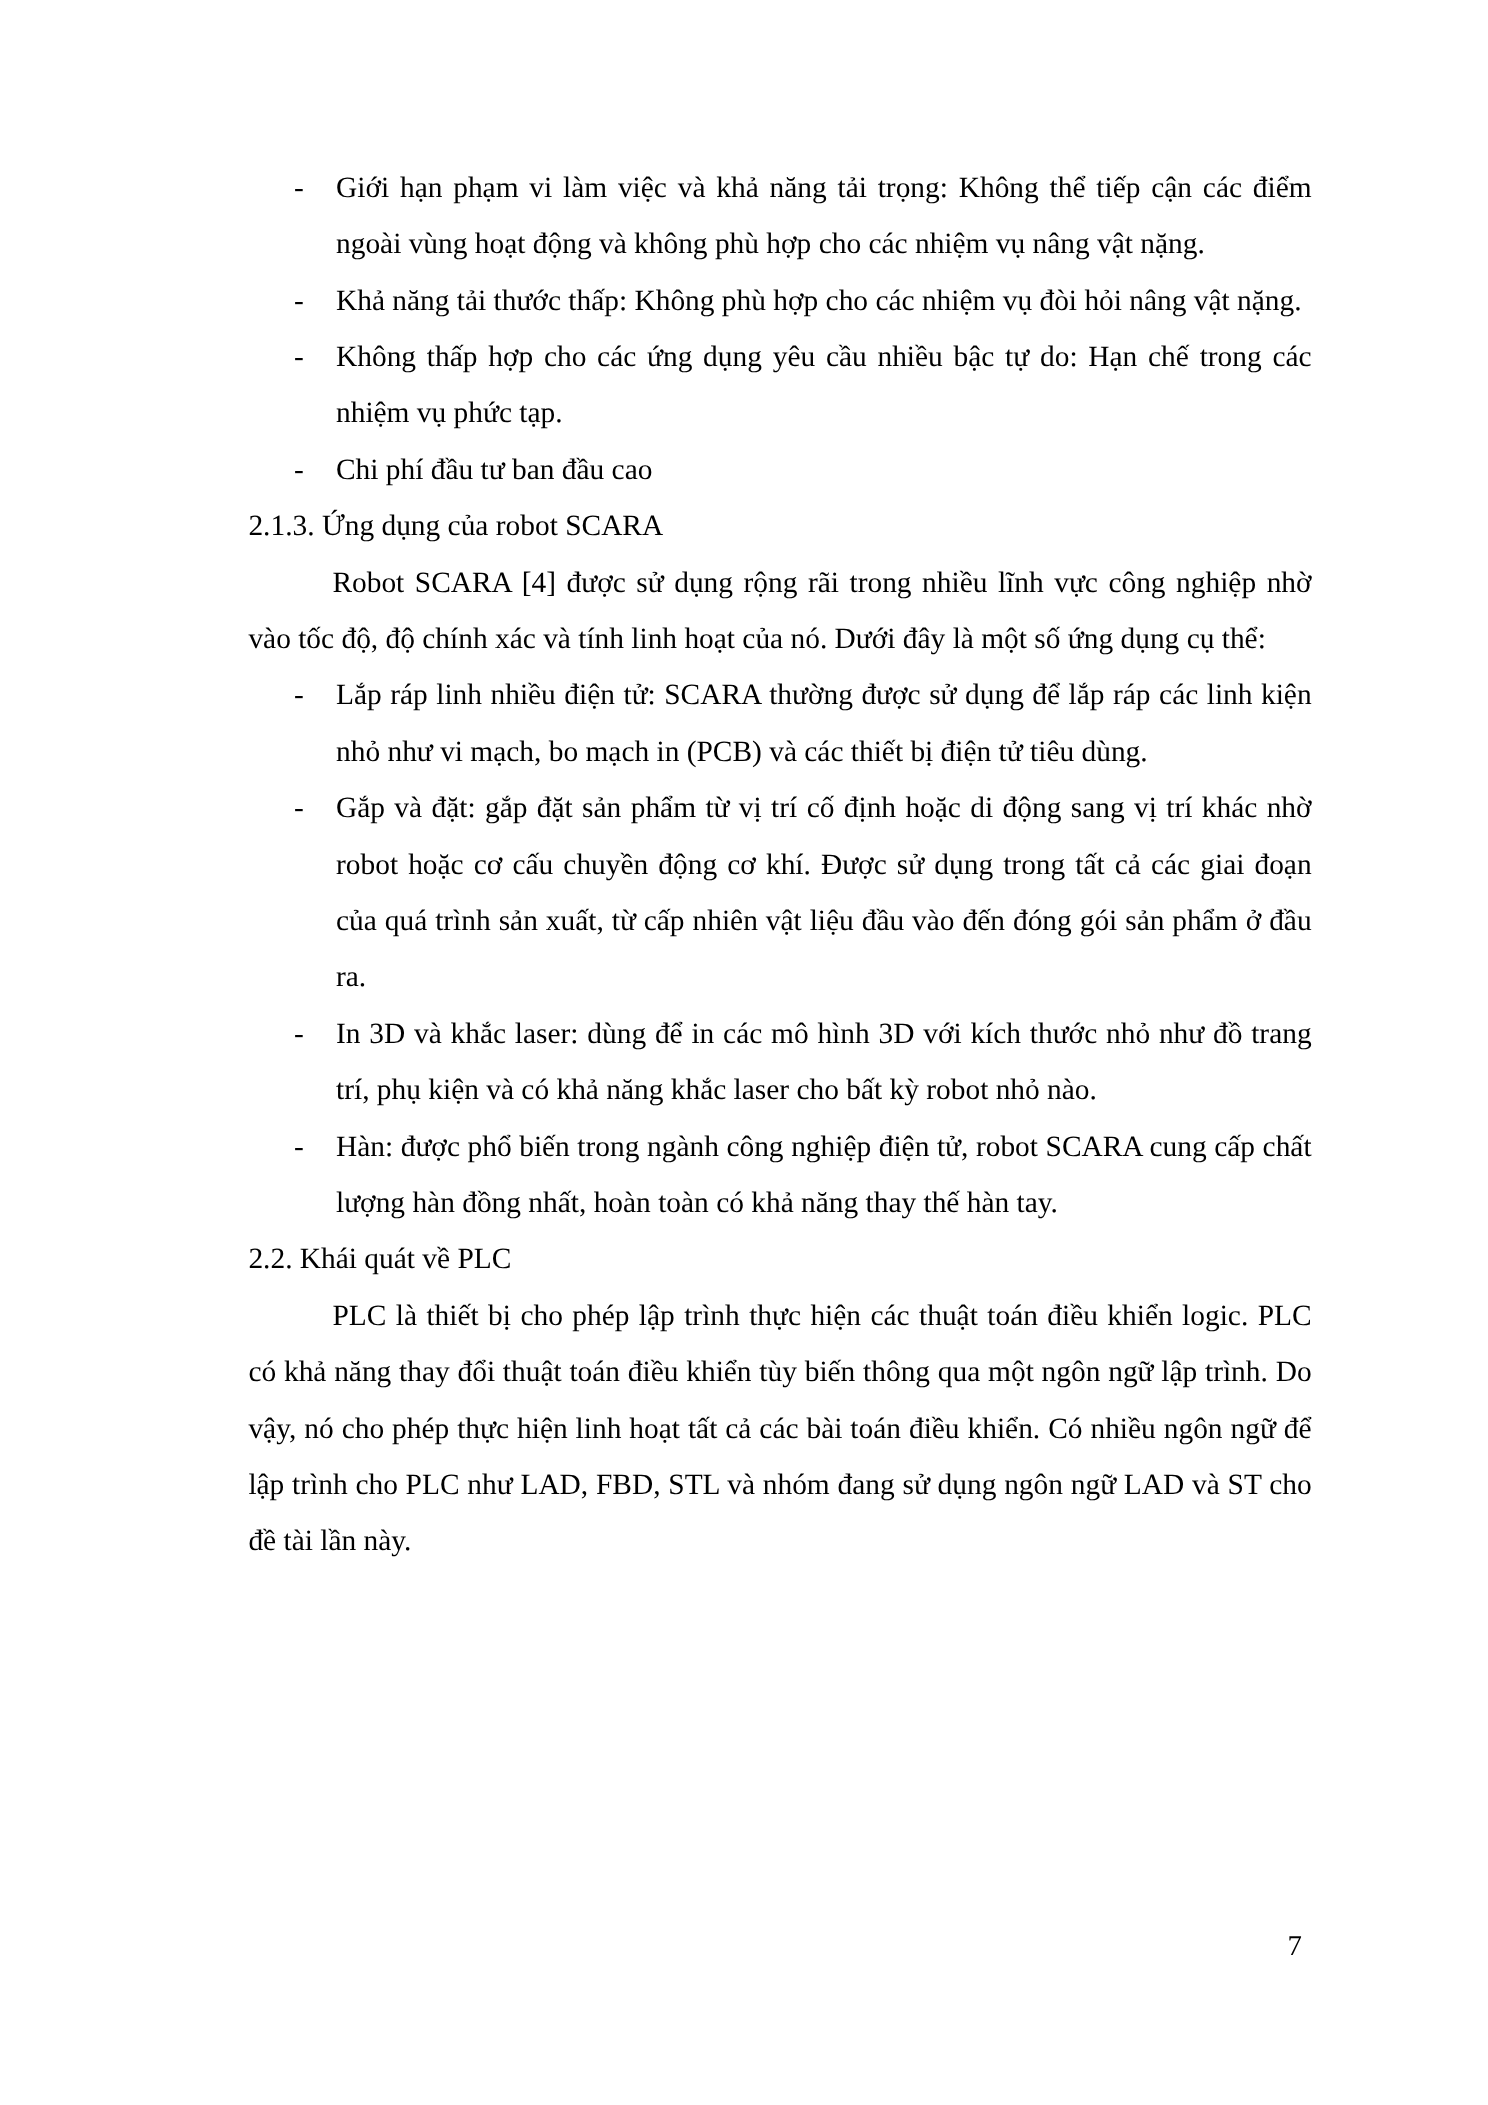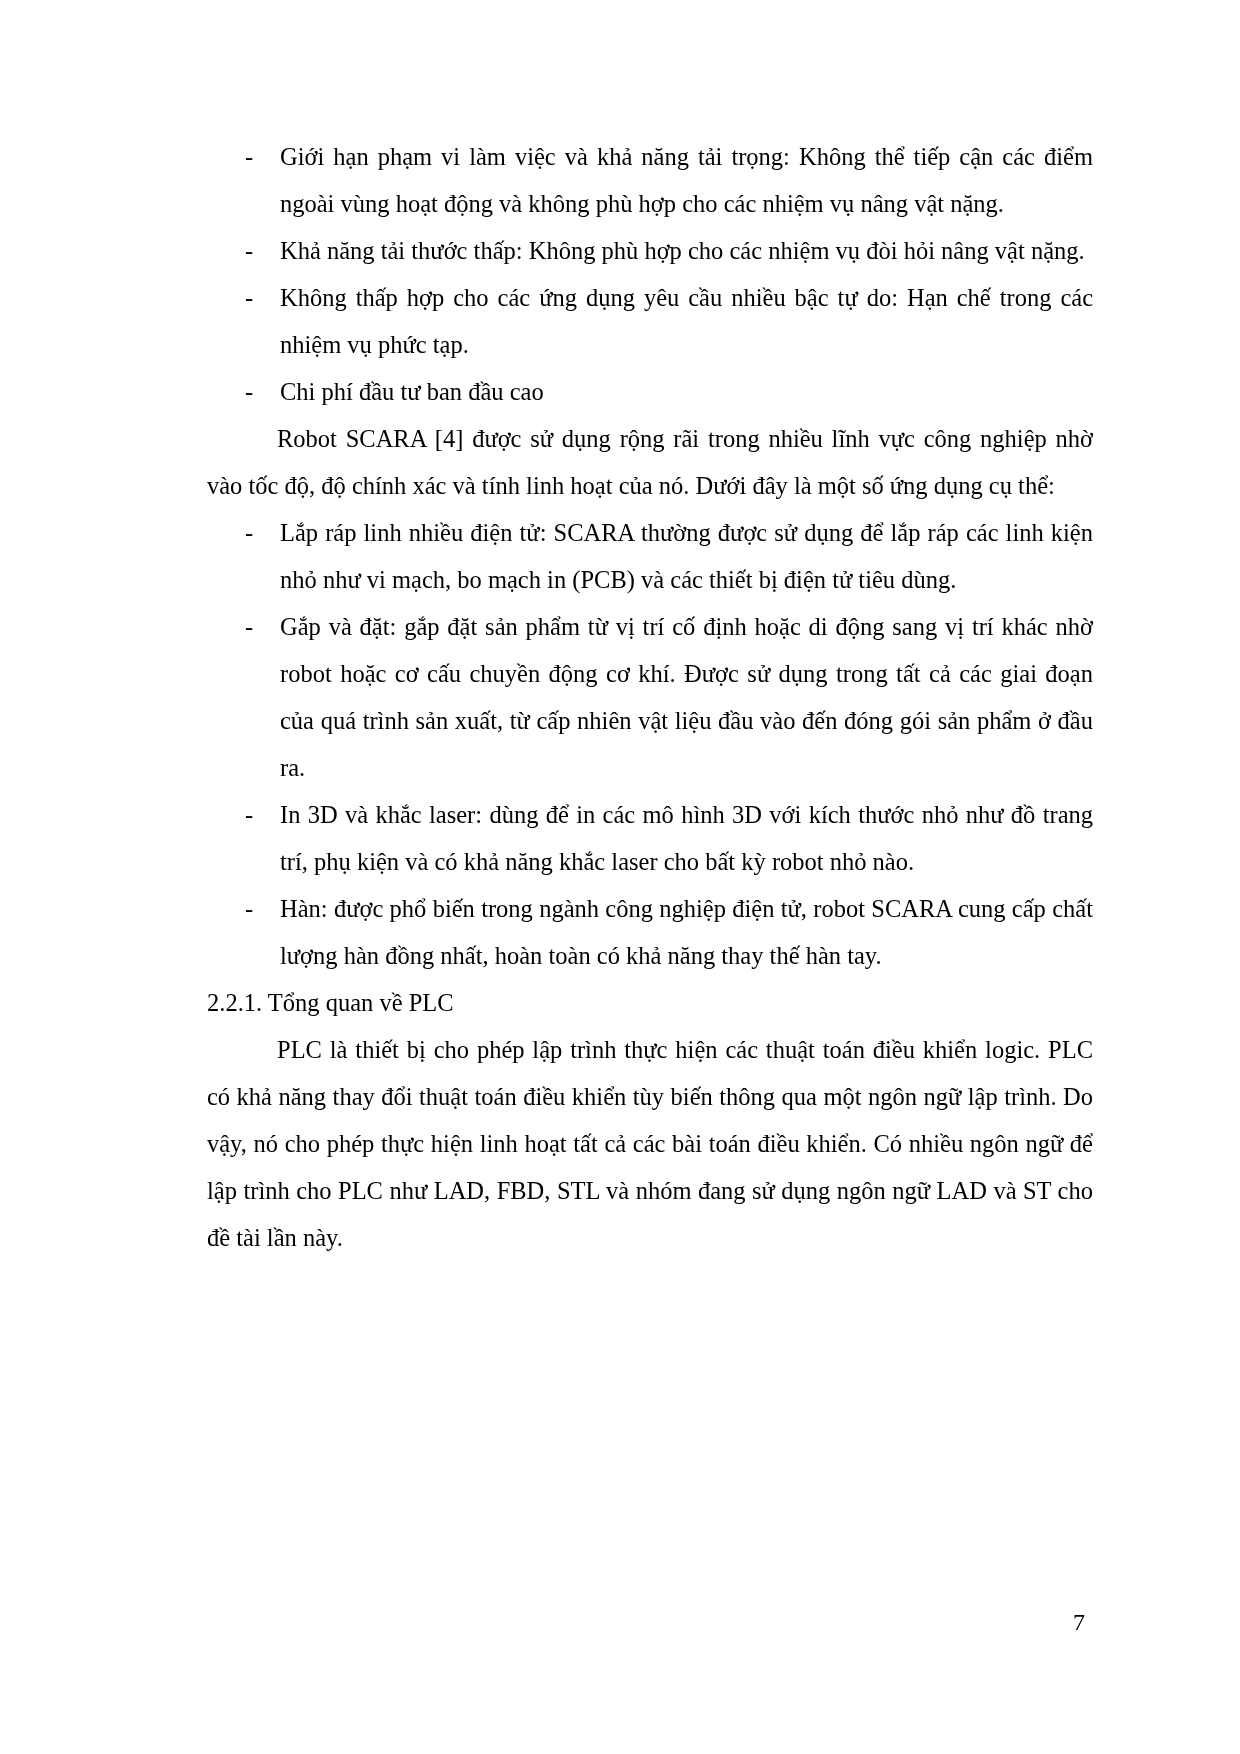--- a/index.html
+++ b/index.html
@@ -43,37 +43,38 @@
     </div>
     <div class="bullet">
       <span class="dash">-</span>
       <b>Không thấp hợp cho các ứng dụng yêu cầu nhiều bậc tự do</b><span>: Hạn chế trong các nhiệm vụ phức tạp.</span>
     </div>
     <div class="bullet">
       <span class="dash">-</span>
       <span>Chi phí đầu tư ban đầu cao</span>
     </div>
 
+    <h3 class="heading">2.1.3. Ứng dụng của robot SCARA</h3>
     <p class="para">Robot SCARA [4] được sử dụng rộng rãi trong nhiều lĩnh vực công nghiệp nhờ vào tốc độ, độ chính xác và tính linh hoạt của nó. Dưới đây là một số ứng dụng cụ thể:</p>
 
     <div class="bullet">
       <span class="dash">-</span>
       <b>Lắp ráp linh nhiều điện tử</b><span>: SCARA thường được sử dụng để lắp ráp các linh kiện nhỏ như vi mạch, bo mạch in (PCB) và các thiết bị điện tử tiêu dùng.</span>
     </div>
     <div class="bullet">
       <span class="dash">-</span>
       <b>Gắp và đặt:</b><span> gắp đặt sản phẩm từ vị trí cố định hoặc di động sang vị trí khác nhờ robot hoặc cơ cấu chuyền động cơ khí. Được sử dụng trong tất cả các giai đoạn của quá trình sản xuất, từ cấp nhiên vật liệu đầu vào đến đóng gói sản phẩm ở đầu ra.</span>
     </div>
     <div class="bullet">
       <span class="dash">-</span>
       <b>In 3D và khắc laser:</b><span> dùng để in các mô hình 3D với kích thước nhỏ như đồ trang trí, phụ kiện và có khả năng khắc laser cho bất kỳ robot nhỏ nào.</span>
     </div>
     <div class="bullet">
       <span class="dash">-</span>
       <b>Hàn:</b><span> được phổ biến trong ngành công nghiệp điện tử, robot SCARA cung cấp chất lượng hàn đồng nhất, hoàn toàn có khả năng thay thế hàn tay.</span>
     </div>
 
-    <h3 class="heading">2.2.1. Tổng quan về PLC</h3>
+    <h2 class="heading">2.2. Khái quát về PLC</h2>
     <p class="para">PLC là thiết bị cho phép lập trình thực hiện các thuật toán điều khiển logic. PLC có khả năng thay đổi thuật toán điều khiển tùy biến thông qua một ngôn ngữ lập trình. Do vậy, nó cho phép thực hiện linh hoạt tất cả các bài toán điều khiển. Có nhiều ngôn ngữ để lập trình cho PLC như LAD, FBD, STL và nhóm đang sử dụng ngôn ngữ LAD và ST cho đề tài lần này.</p>
   </div>
 
   <div class="page-number">7</div>
 </div>
 
 </body></html>

